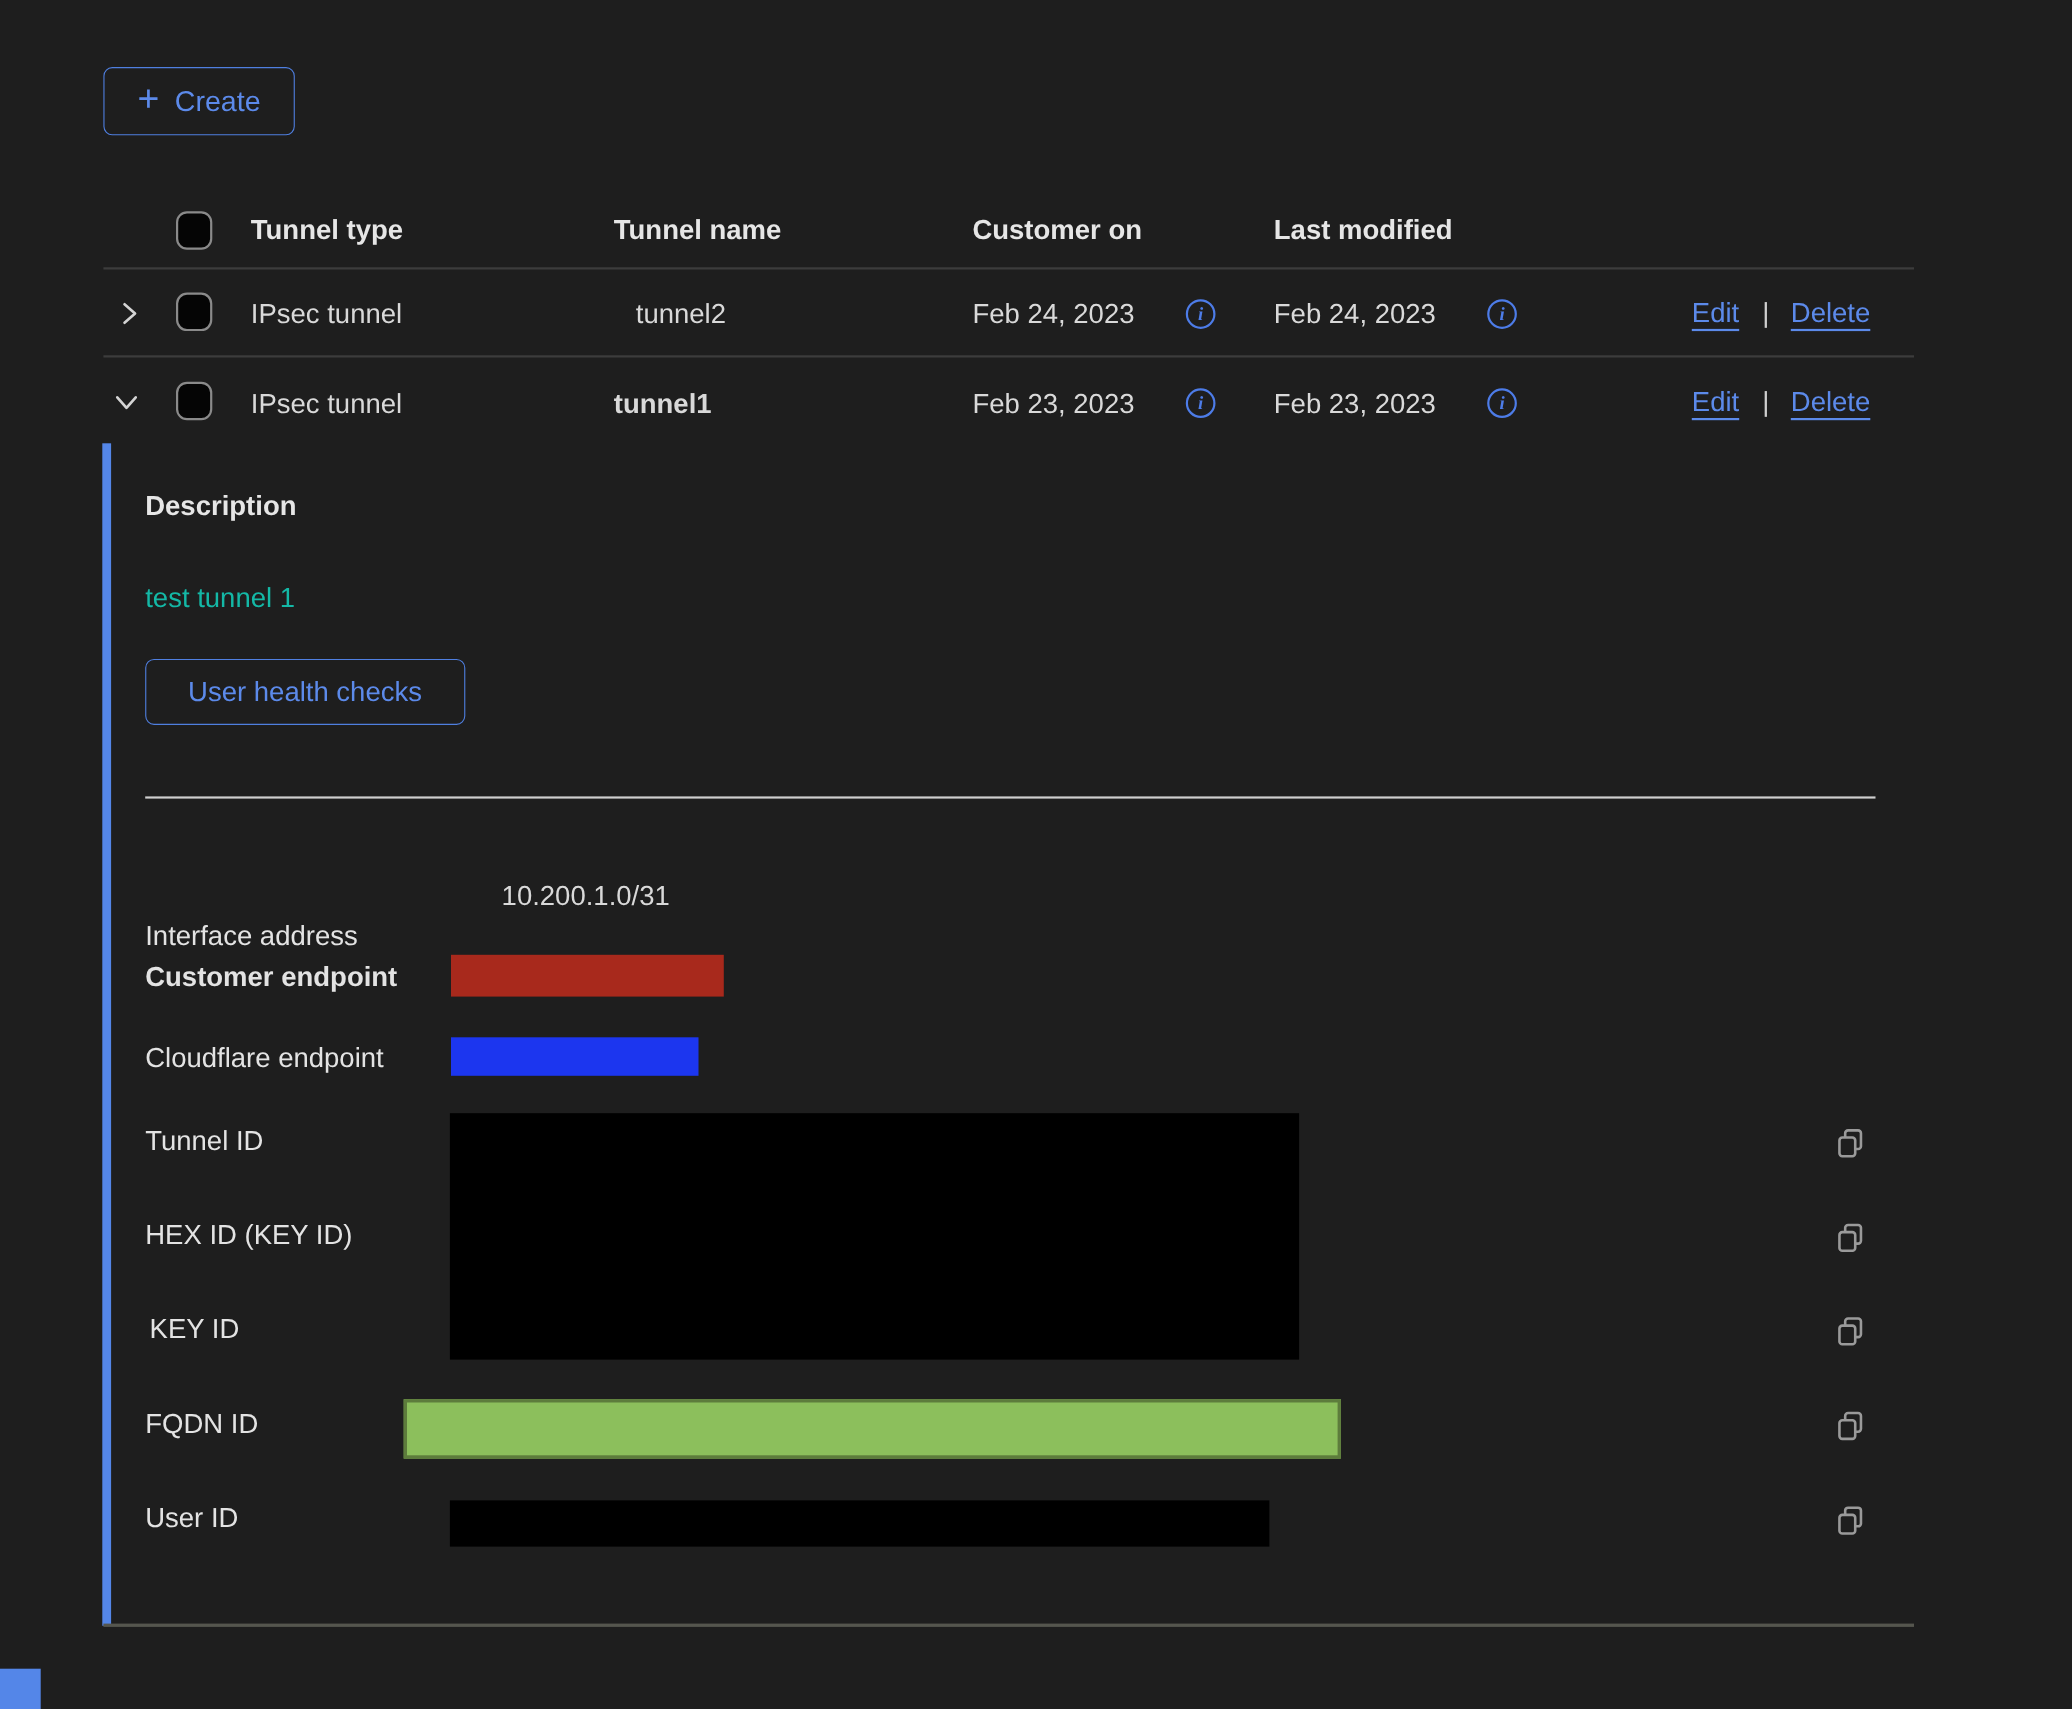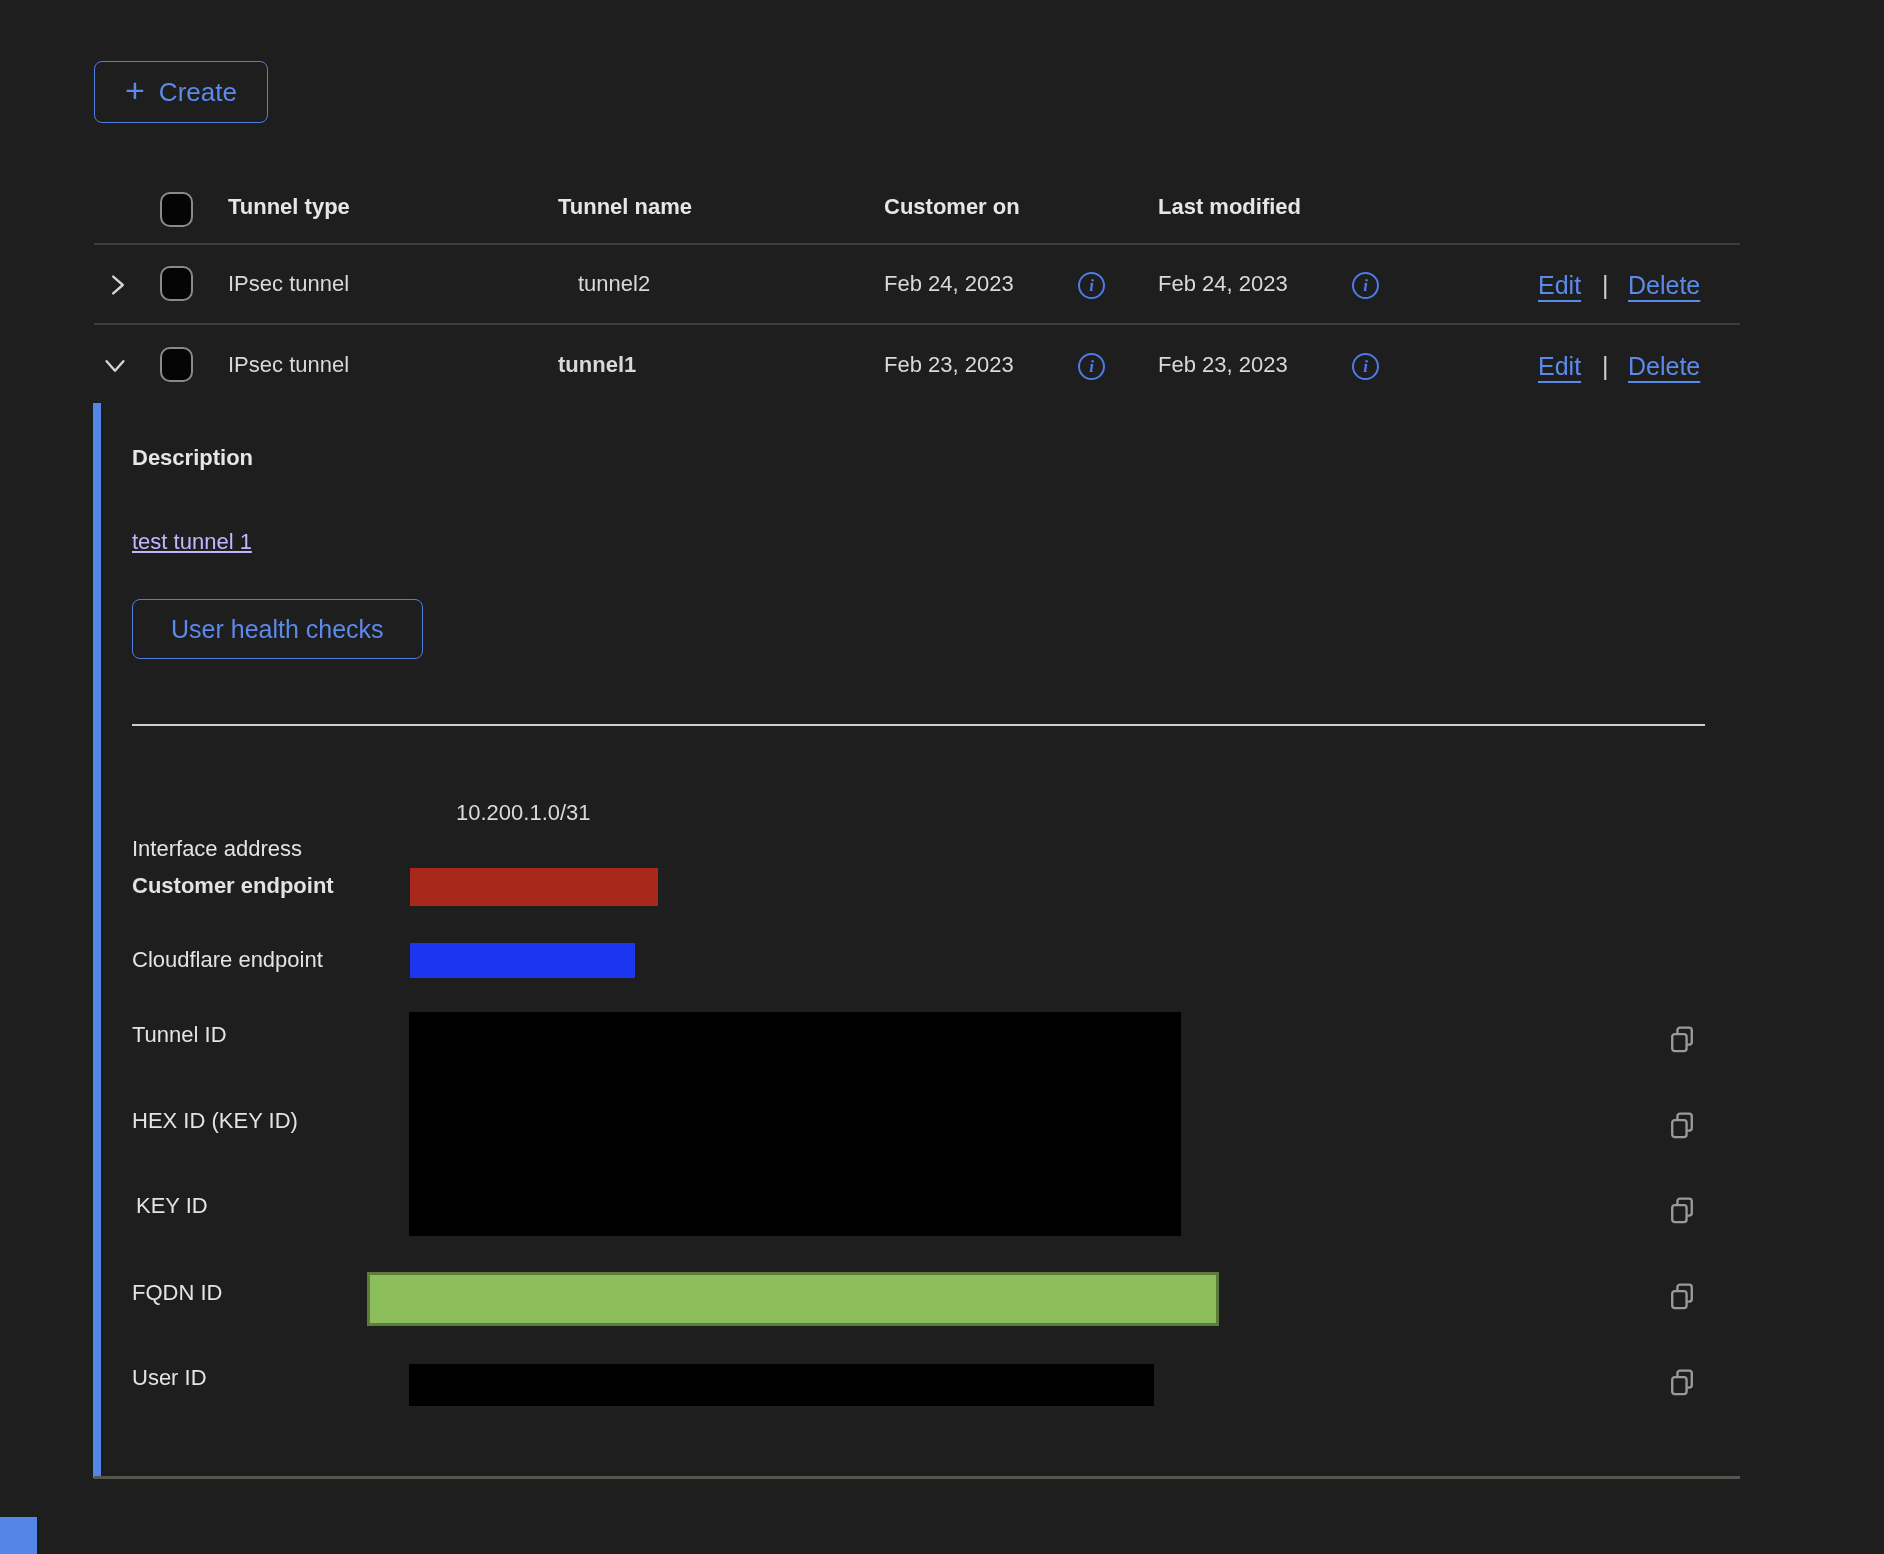--- a/index.html
+++ b/index.html
@@ -1,22 +1,22 @@
 <!DOCTYPE html>
 <html><head>
 <meta charset="utf-8">
 <style>
   html,body{margin:0;padding:0;background:#1e1e1e;}
   body{font-family:"Liberation Sans","DejaVu Sans",sans-serif;}
   .screen{position:relative;width:1884px;height:1554px;background:#1e1e1e;overflow:hidden;}
   .abs{position:absolute;}
-  .txt{color:#d9d9d9;font-size:22px;line-height:1.2;white-space:nowrap;}
+  .txt{color:#d9d9d9;font-size:25px;line-height:1.2;white-space:nowrap;}
   .hdr{color:#e6e6e6;font-weight:bold;}
   .label{color:#e3e3e3;}
-  .muted{color:#c4b5fd;text-decoration:underline;}
+  .muted{color:#14b8a6;}
   .btn-outline{
     display:flex;align-items:center;box-sizing:border-box;
     border:1.5px solid #4f7fe0;border-radius:8px;background:transparent;
     color:#5c8aea;font-size:26px;cursor:pointer;font-family:inherit;
   }
   .plus{font-size:34px;font-weight:200;margin-right:14px;position:relative;top:-2px;color:#5c8aea;}
   .checkbox{
     box-sizing:border-box;width:33px;height:35px;border:2.5px solid #8a8a8a;
     border-radius:10px;background:#050505;cursor:pointer;
   }

